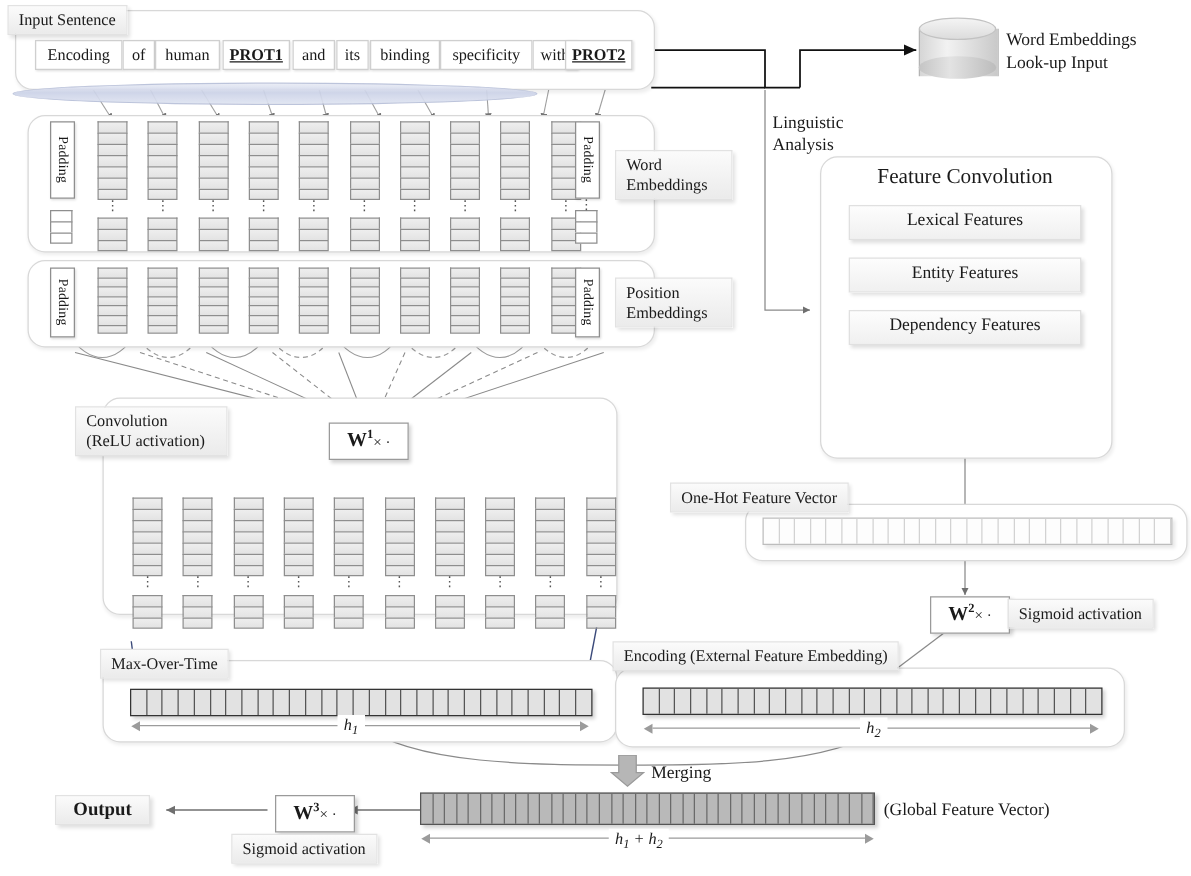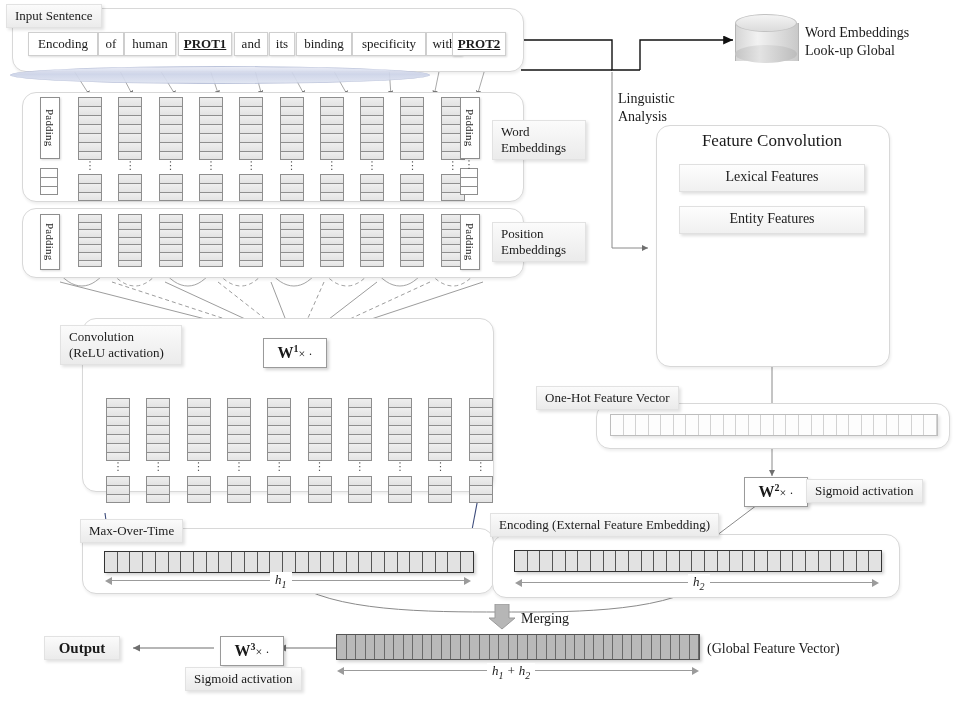--- a/index.html
+++ b/index.html
@@ -217,21 +217,21 @@
 
 <div class="lens" style="left:10px;top:66px;width:418px;height:16px;"></div>
 
 <div class="abs" style="left:735px;top:14px;width:62px;height:52px;">
   <div class="cyl-body"></div>
   <div class="cyl-bot"></div>
   <div class="cyl-top"></div>
 </div>
 <div class="txt" style="left:805px;top:24px;">
   <div>Word Embeddings</div>
-  <div>Look-up Global</div>
+  <div>Look-up Input</div>
 </div>
 
 <div class="txt" style="left:618px;top:90px;">
   <div>Linguistic</div>
   <div>Analysis</div>
 </div>
 
 <div class="group abs" style="left:22px;top:92px;width:500px;height:108px;"></div>
 <div class="chip abs" style="left:492px;top:120px;width:76px;">
   <div>Word</div>
@@ -245,20 +245,21 @@
 </div>
 
 <div class="group abs" style="left:656px;top:125px;width:232px;height:240px;"></div>
 <div class="ftitle abs" style="left:656px;top:131px;width:232px;">
   <span>Feature Convolution</span>
 </div>
 <div class="abs" style="left:679px;top:164px;width:186px;">
 
 <div class="featbox" style="margin-bottom: 14px;">Lexical Features</div>
     <div class="featbox" style="margin-bottom: 14px;">Entity Features</div>
+    <div class="featbox" style="margin-bottom: 14px;">Dependency Features</div>
   </div>
 
 <div class="group abs" style="left:82px;top:318px;width:410px;height:172px;"></div>
 <div class="chip abs" style="left:60px;top:325px;width:104px;">
   <div>Convolution</div>
   <div>(ReLU activation)</div>
 </div>
 <div class="plainbox abs" style="left:263px;top:338px;width:50px;height:24px;text-align:center;">
   <span style="font-weight:bold;font-size:16px;"><span>W</span><sup style="font-size:10px;">1</sup></span><span style="font-size:12px;">× ·</span>
 </div>

